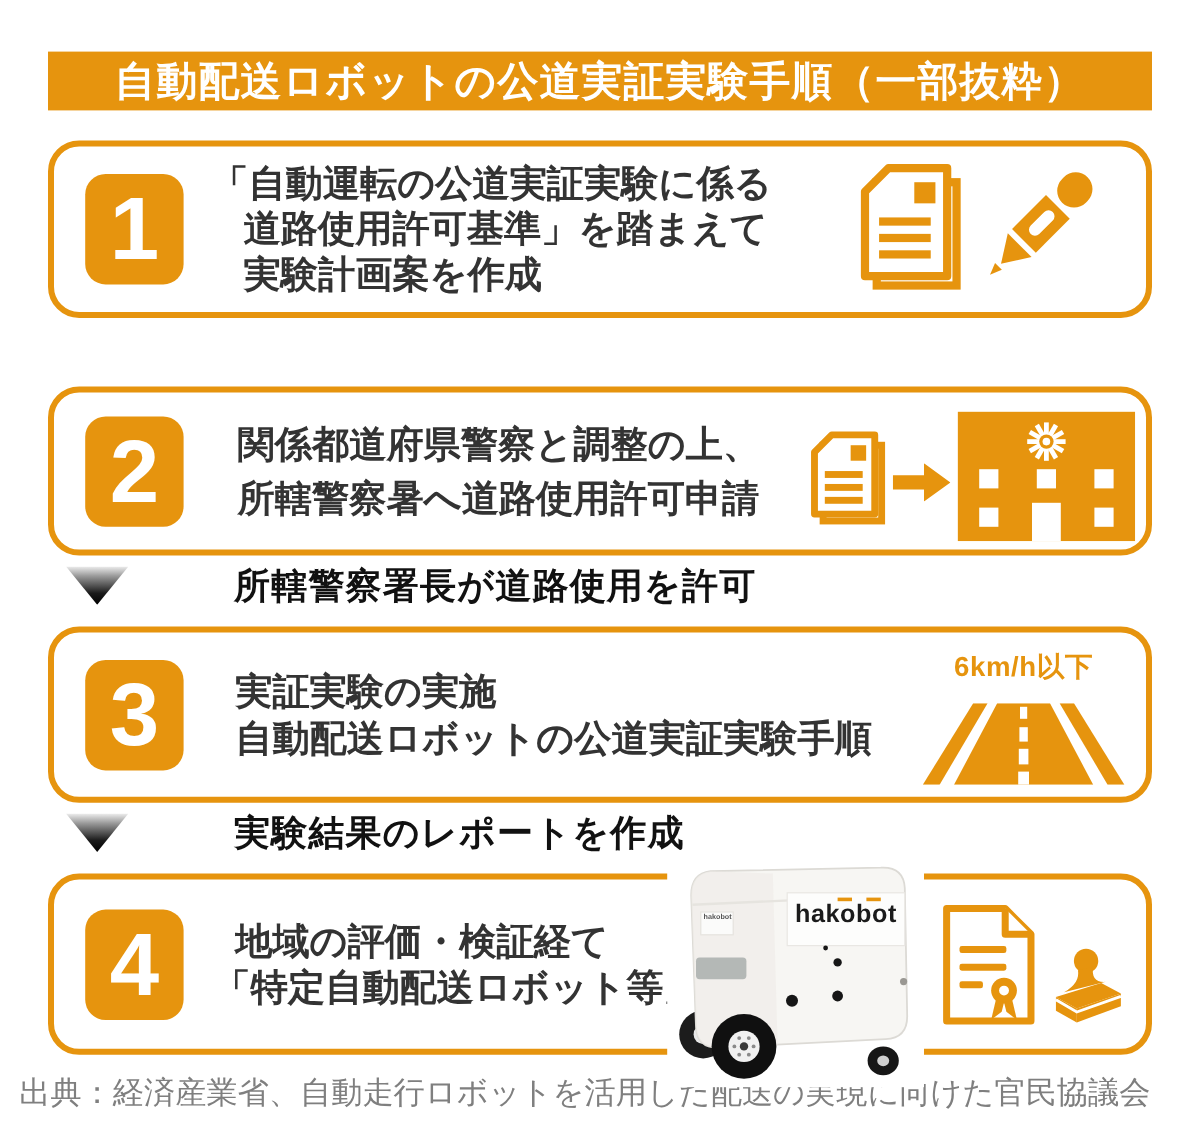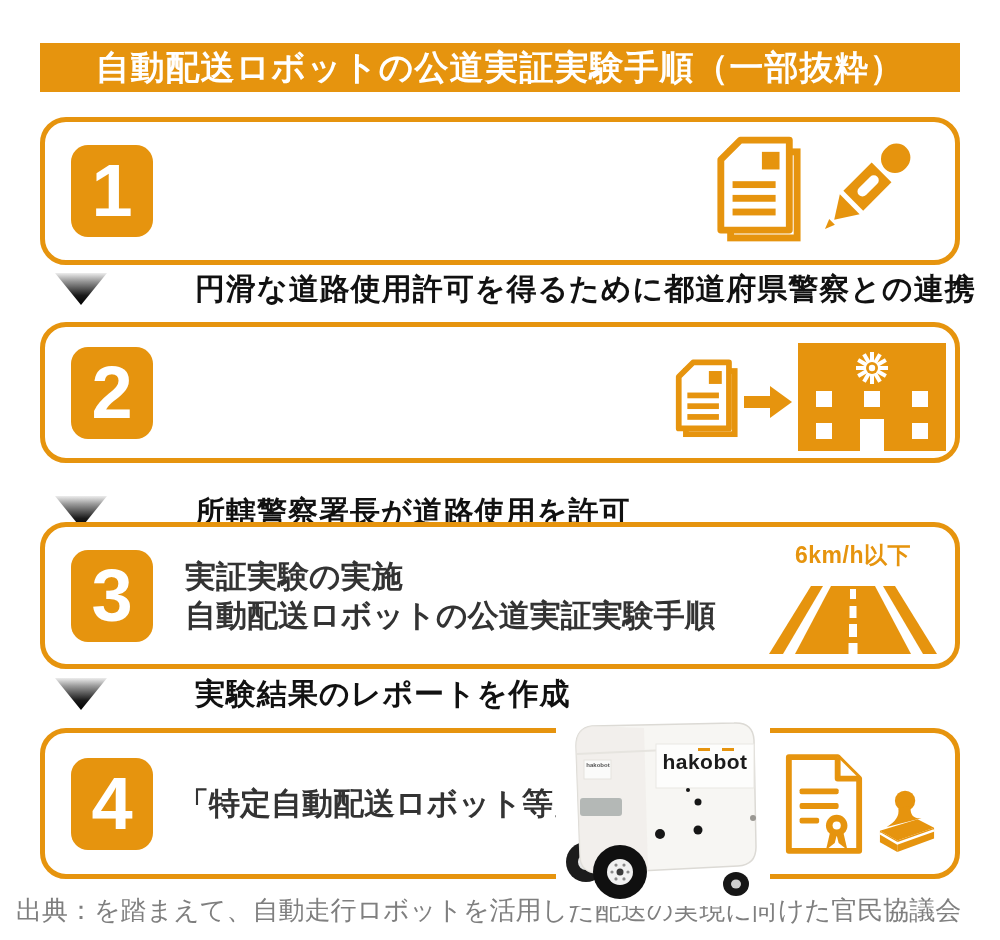--- a/index.html
+++ b/index.html
@@ -28,21 +28,21 @@
     width:82px;height:92px;background:var(--orange);border-radius:17px;
     color:#fff;font-weight:bold;font-size:74px;line-height:1;
     display:flex;align-items:center;justify-content:center;}
 
   .steptext{position:absolute;top:0;bottom:0;display:flex;flex-direction:column;
     justify-content:center;color:var(--ink);font-size:31px;font-weight:600;}
   .steptext .line{white-space:pre;line-height:38px;}
   #step1 .steptext{left:131px;}
   #step2 .steptext{left:153px;}
   #step2 .line{line-height:45px;}
-  #step3 .steptext{left:140px;}
+  #step3 .steptext{left:151px;}
   #step3 .line{line-height:39px;}
   #step4 .steptext{left:133px;}
   #step1 .line.ind{padding-left:27px;}
   #step4 .line.ind{padding-left:18px;}
 
   .icon{position:absolute;display:block;line-height:0;}
   #icon-doc1{left:668px;top:14px;}
   #icon-pen{left:765px;top:17px;}
   #icon-doc2{left:628px;top:21px;}
   #icon-arrow-right{left:699px;top:59px;}
@@ -50,21 +50,21 @@
   #icon-road{left:708px;top:59px;}
   #icon-cert{left:738px;top:20px;}
   #icon-stamp{left:833px;top:57px;}
 
   .badge{position:absolute;left:708px;top:13px;width:200px;text-align:center;
     color:var(--orange);font-size:23px;font-weight:bold;letter-spacing:0.5px;}
 
   .connector{position:absolute;left:40px;width:920px;height:44px;
     display:flex;align-items:center;}
   #conn1{top:267px;}
-  #conn2{top:466px;margin-top:24px;}
+  #conn2{top:466px;}
   #conn3{top:672px;}
   .connector .tri{margin-left:15px;line-height:0;}
   .connlabel{margin-left:88px;color:var(--arrow-ink);font-size:30px;
     font-weight:bold;letter-spacing:1px;white-space:pre;}
 
   .robot{position:absolute;left:556px;top:714px;width:214px;height:192px;
     background:#ffffff;z-index:5;}
   .robot-logo{position:absolute;left:100px;top:36px;width:98px;text-align:center;
     font-size:21px;font-weight:bold;color:#1b1b1b;letter-spacing:0.5px;}
   .robot-logo .bar{position:absolute;height:3px;width:12px;background:var(--orange);top:-2px;}
@@ -78,20 +78,25 @@
 </style>
 </head>
 <body>
 
 <div class="page">
 
   <div class="header">自動配送ロボットの公道実証実験手順（一部抜粋）</div>
 
   <section class="step" id="step1">
     <div class="stepnum">1</div>
+    <div class="steptext">
+      <div class="line">「自動運転の公道実証実験に係る</div>
+      <div class="line ind">道路使用許可基準」を踏まえて</div>
+      <div class="line ind">実験計画案を作成</div>
+    </div>
     <span class="icon" id="icon-doc1">
       <svg width="90" height="108" viewBox="0 0 92 110">
         <rect x="18" y="16" width="68" height="88" fill="#fff" stroke="#e6940e" stroke-width="7"></rect>
         <path d="M8,24 L28,4 H78 V96 H8 Z" fill="#fff" stroke="#e6940e" stroke-width="7" stroke-linejoin="round"></path>
         <rect x="50" y="16" width="18" height="18" fill="#e6940e"></rect>
         <rect x="20" y="46" width="44" height="7" fill="#e6940e"></rect>
         <rect x="20" y="60" width="44" height="7" fill="#e6940e"></rect>
         <rect x="20" y="74" width="44" height="7" fill="#e6940e"></rect>
       </svg>
     </span>
@@ -101,39 +106,27 @@
           <rect x="36" y="-8" width="28" height="30" rx="14"></rect>
           <rect x="36" y="27" width="28" height="40"></rect>
           <rect x="45" y="33" width="10" height="26" rx="5" fill="#fff"></rect>
           <polygon points="36,72 64,72 50,94"></polygon>
           <polygon points="46,97 54,97 50,107"></polygon>
         </g>
       </svg>
     </span>
   </section>
 
-  <div class="connector" id="conn1">
-    <span class="tri">
-      <svg width="52" height="32" viewBox="0 0 52 32">
-        <defs>
-            <linearGradient id="gA" x1="0" y1="0" x2="0" y2="1">
-          <stop offset="0" stop-color="#ededed"></stop>
-              <stop offset="0.25" stop-color="#9a9a9a"></stop>
-          <stop offset="0.7" stop-color="#1a1a1a"></stop>
-              <stop offset="1" stop-color="#000000"></stop>
-        </linearGradient>
-          </defs>
-        <polygon points="0,0 52,0 26,32" fill="url(#gA)"></polygon>
-      </svg>
-    </span>
-    <span class="connlabel">円滑な道路使用許可を得るために都道府県警察との連携</span>
-  </div>
 
   <section class="step" id="step2">
     <div class="stepnum">2</div>
+    <div class="steptext">
+      <div class="line">関係都道府県警察と調整の上、</div>
+      <div class="line">所轄警察暑へ道路使用許可申請</div>
+    </div>
     <span class="icon" id="icon-doc2">
       <svg width="66" height="102" viewBox="0 0 92 110">
         <rect x="18" y="16" width="68" height="88" fill="#fff" stroke="#e6940e" stroke-width="8"></rect>
         <path d="M8,24 L28,4 H78 V96 H8 Z" fill="#fff" stroke="#e6940e" stroke-width="8" stroke-linejoin="round"></path>
         <rect x="50" y="16" width="18" height="18" fill="#e6940e"></rect>
         <rect x="20" y="46" width="44" height="8" fill="#e6940e"></rect>
         <rect x="20" y="61" width="44" height="8" fill="#e6940e"></rect>
         <rect x="20" y="76" width="44" height="8" fill="#e6940e"></rect>
       </svg>
     </span>
@@ -223,20 +216,21 @@
           </defs>
         <polygon points="0,0 52,0 26,32" fill="url(#gC)"></polygon>
       </svg>
     </span>
     <span class="connlabel">実験結果のレポートを作成</span>
   </div>
 
   <section class="step" id="step4">
     <div class="stepnum">4</div>
     <div class="steptext">
+      <div class="line ind">地域の評価・検証経て</div>
       <div class="line">「特定自動配送ロボット等」</div>
     </div>
     <span class="icon" id="icon-cert">
       <svg width="82" height="102" viewBox="0 0 84 104">
         <path d="M6,4 H56 L78,26 V100 H6 Z" fill="#fff" stroke="#e6940e" stroke-width="6" stroke-linejoin="round"></path>
         <path d="M56,4 V26 H78" fill="#fff" stroke="#e6940e" stroke-width="6" stroke-linejoin="round"></path>
         <rect x="17" y="36" width="40" height="6" rx="2" fill="#e6940e"></rect>
         <rect x="17" y="51" width="40" height="6" rx="2" fill="#e6940e"></rect>
         <rect x="17" y="66" width="20" height="6" rx="2" fill="#e6940e"></rect>
         <circle cx="55" cy="74" r="11" fill="#e6940e"></circle>
@@ -291,15 +285,15 @@
       <circle cx="64" cy="158" r="3.5" fill="#3a3a3a"></circle>
     </svg>
     <div class="robot-logo">
       <span>hakobot</span>
       <i class="bar b1"></i>
       <i class="bar b2"></i>
     </div>
     <div class="robot-logo-small">hakobot</div>
   </div>
 
-  <div class="source">出典：を踏まえて、自動走行ロボットを活用した配送の実現に向けた官民協議会</div>
+  <div class="source">出典：経済産業省、自動走行ロボットを活用した配送の実現に向けた官民協議会</div>
 
 </div>
 
 </body></html>

